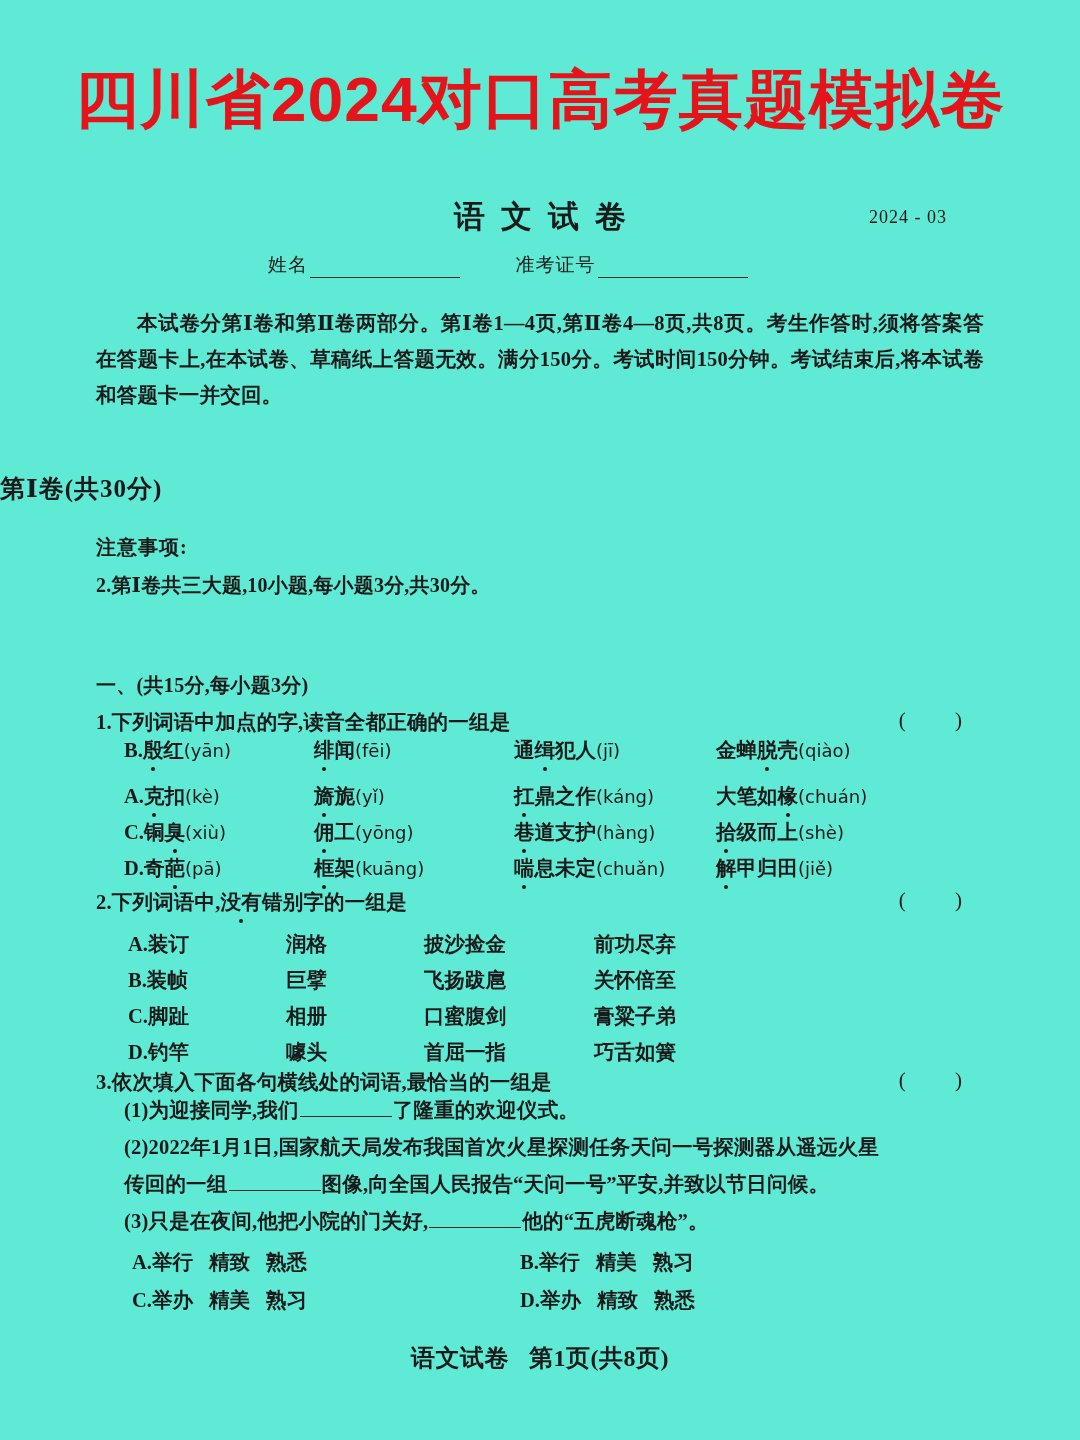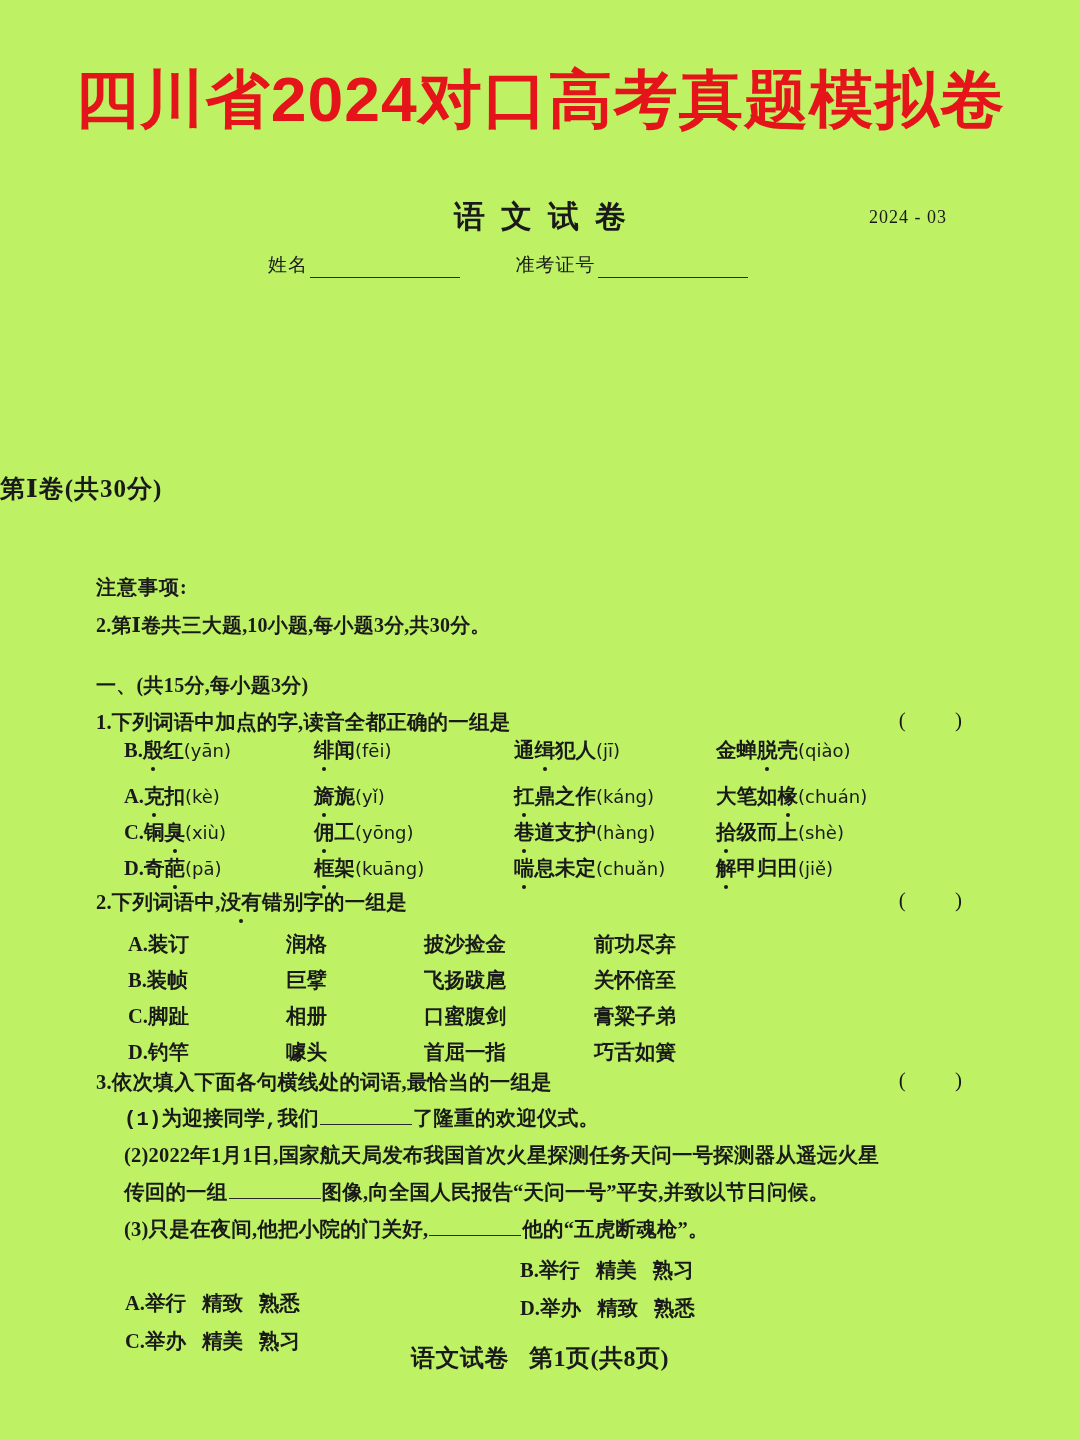--- a/index.html
+++ b/index.html
@@ -14,21 +14,21 @@
     position: relative;
     font-family: "Liberation Serif", "DejaVu Serif", serif;
     color: #1a1a1a;
     overflow: hidden;
   }
 
   .page {
     position: relative;
     width: 1080px;
     height: 1440px;
-    background: #bef264;
+    background: #5eead4;
   }
 
   
   .banner {
     position: absolute;
     top: 66px;
     left: 0;
     width: 1080px;
     text-align: center;
     font-family: "Liberation Sans", "DejaVu Sans", sans-serif;
@@ -125,21 +125,21 @@
   
   .notice {
     position: absolute;
     top: 528px;
     left: 96px;
     width: 880px;
     font-size: 20px;
     font-weight: bold;
     line-height: 38px;
   }
-  .notice .n-title { letter-spacing: 1px; margin-top: 40px; }
+  .notice .n-title { letter-spacing: 1px; }
   .notice .n-item { letter-spacing: 0.2px; }
 
   
   .part-head {
     position: absolute;
     top: 672px;
     left: 96px;
     font-size: 20px;
     font-weight: bold;
     letter-spacing: 0.3px;
@@ -225,21 +225,21 @@
     display: inline-block;
     width: 92px;
     border-bottom: 1.8px solid #2a2a2a;
     height: 16px;
     vertical-align: baseline;
     margin: 0 1px;
   }
 
   
   .ans-row { position: relative; height: 38px; white-space: nowrap; margin-left: 28px; }
-  .ans-a { position: absolute; left: 1px; margin-top: 33px; }
+  .ans-a { position: absolute; left: 8px; }
   .ans-b { position: absolute; left: 396px; }
   .sp { display: inline-block; width: 16px; }
 
   
   .footer {
     position: absolute;
     top: 1342px;
     left: 0;
     width: 1080px;
     text-align: center;
@@ -260,20 +260,23 @@
     <div class="paper-title">语文试卷</div>
     <div class="paper-date">2024 - 03</div>
   </div>
 
   <div class="idline">
     <span class="field"><span class="lbl">姓名</span><span class="rule"></span></span>
     <span class="gap"></span>
     <span class="field"><span class="lbl">准考证号</span><span class="rule"></span></span>
   </div>
 
+  <div class="intro">
+    <p>本试卷分第Ⅰ卷和第Ⅱ卷两部分。第Ⅰ卷1—4页,第Ⅱ卷4—8页,共8页。考生作答时,须将答案答在答题卡上,在本试卷、草稿纸上答题无效。满分150分。考试时间150分钟。考试结束后,将本试卷和答题卡一并交回。</p>
+  </div>
 
   <div class="section-head">第Ⅰ卷(共30分)</div>
 
   <div class="notice">
     <div class="n-title">注意事项:</div>
     <div class="n-item">2.第Ⅰ卷共三大题,10小题,每小题3分,共30分。</div>
   </div>
 
   <div class="part-head">一、(共15分,每小题3分)</div>
 
@@ -343,21 +346,21 @@
       <span class="opt-col q2c3">巧舌如簧</span>
     </div>
   </div>
 
   <div class="q" style="top:1068px;">
     <div class="q-stem">
       <span>3.</span><span>依次填入下面各句横线处的词语,最恰当的一组是</span>
       <span class="q-paren">( )</span>
     </div>
 
-    <div class="sub" style="margin-top:8px;font-family:Liberation Mono, monospace;">
+    <div class="sub" style="margin-top:0;">
       <span>(1)为迎接同学,我们</span><span class="blank"></span><span>了隆重的欢迎仪式。</span>
     </div>
 
     <div class="sub">
       <span>(2)2022年1月1日,国家航天局发布我国首次火星探测任务天问一号探测器从遥远火星</span>
     </div>
     <div class="sub">
       <span>传回的一组</span><span class="blank"></span><span>图像,向全国人民报告“天问一号”平安,并致以节日问候。</span>
     </div>
 

